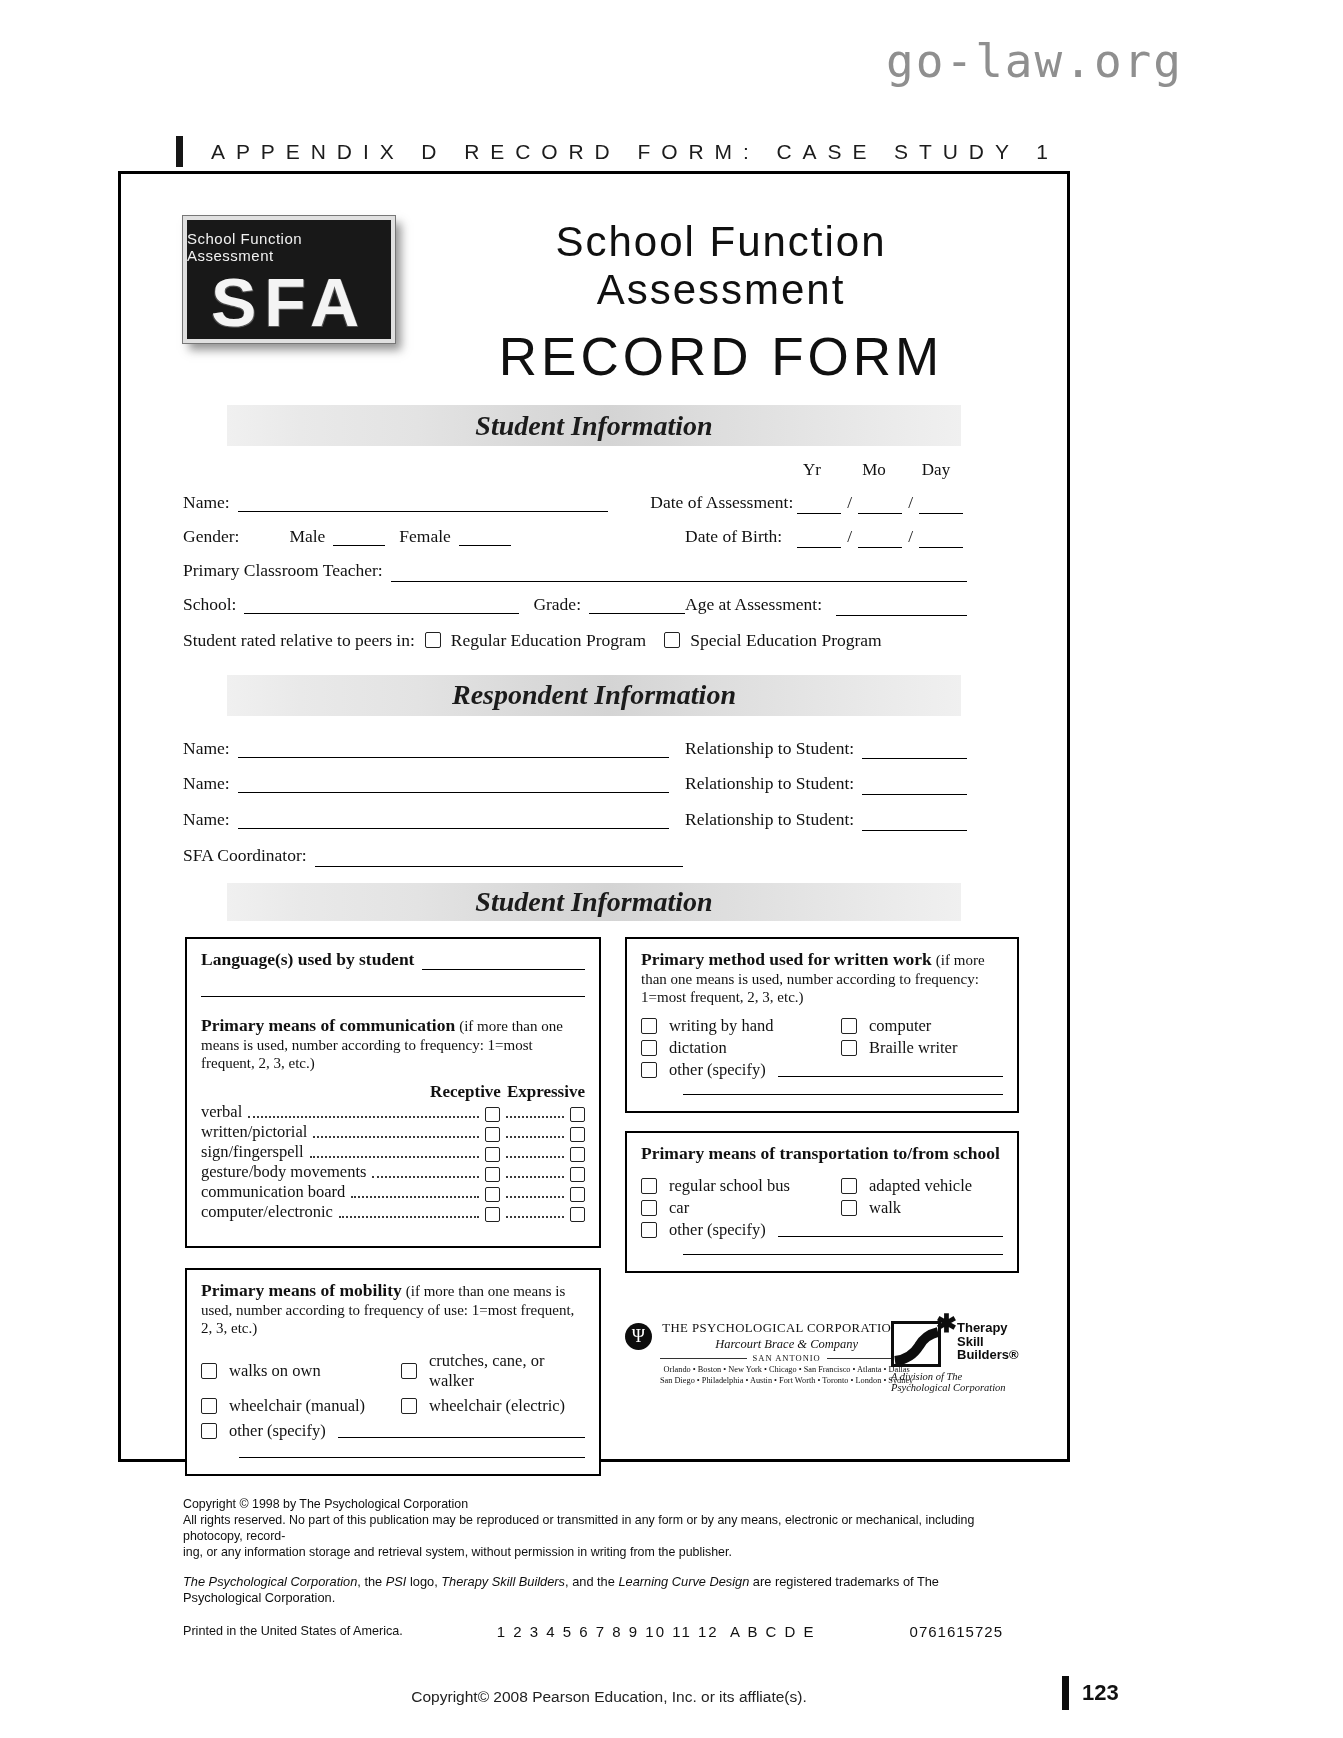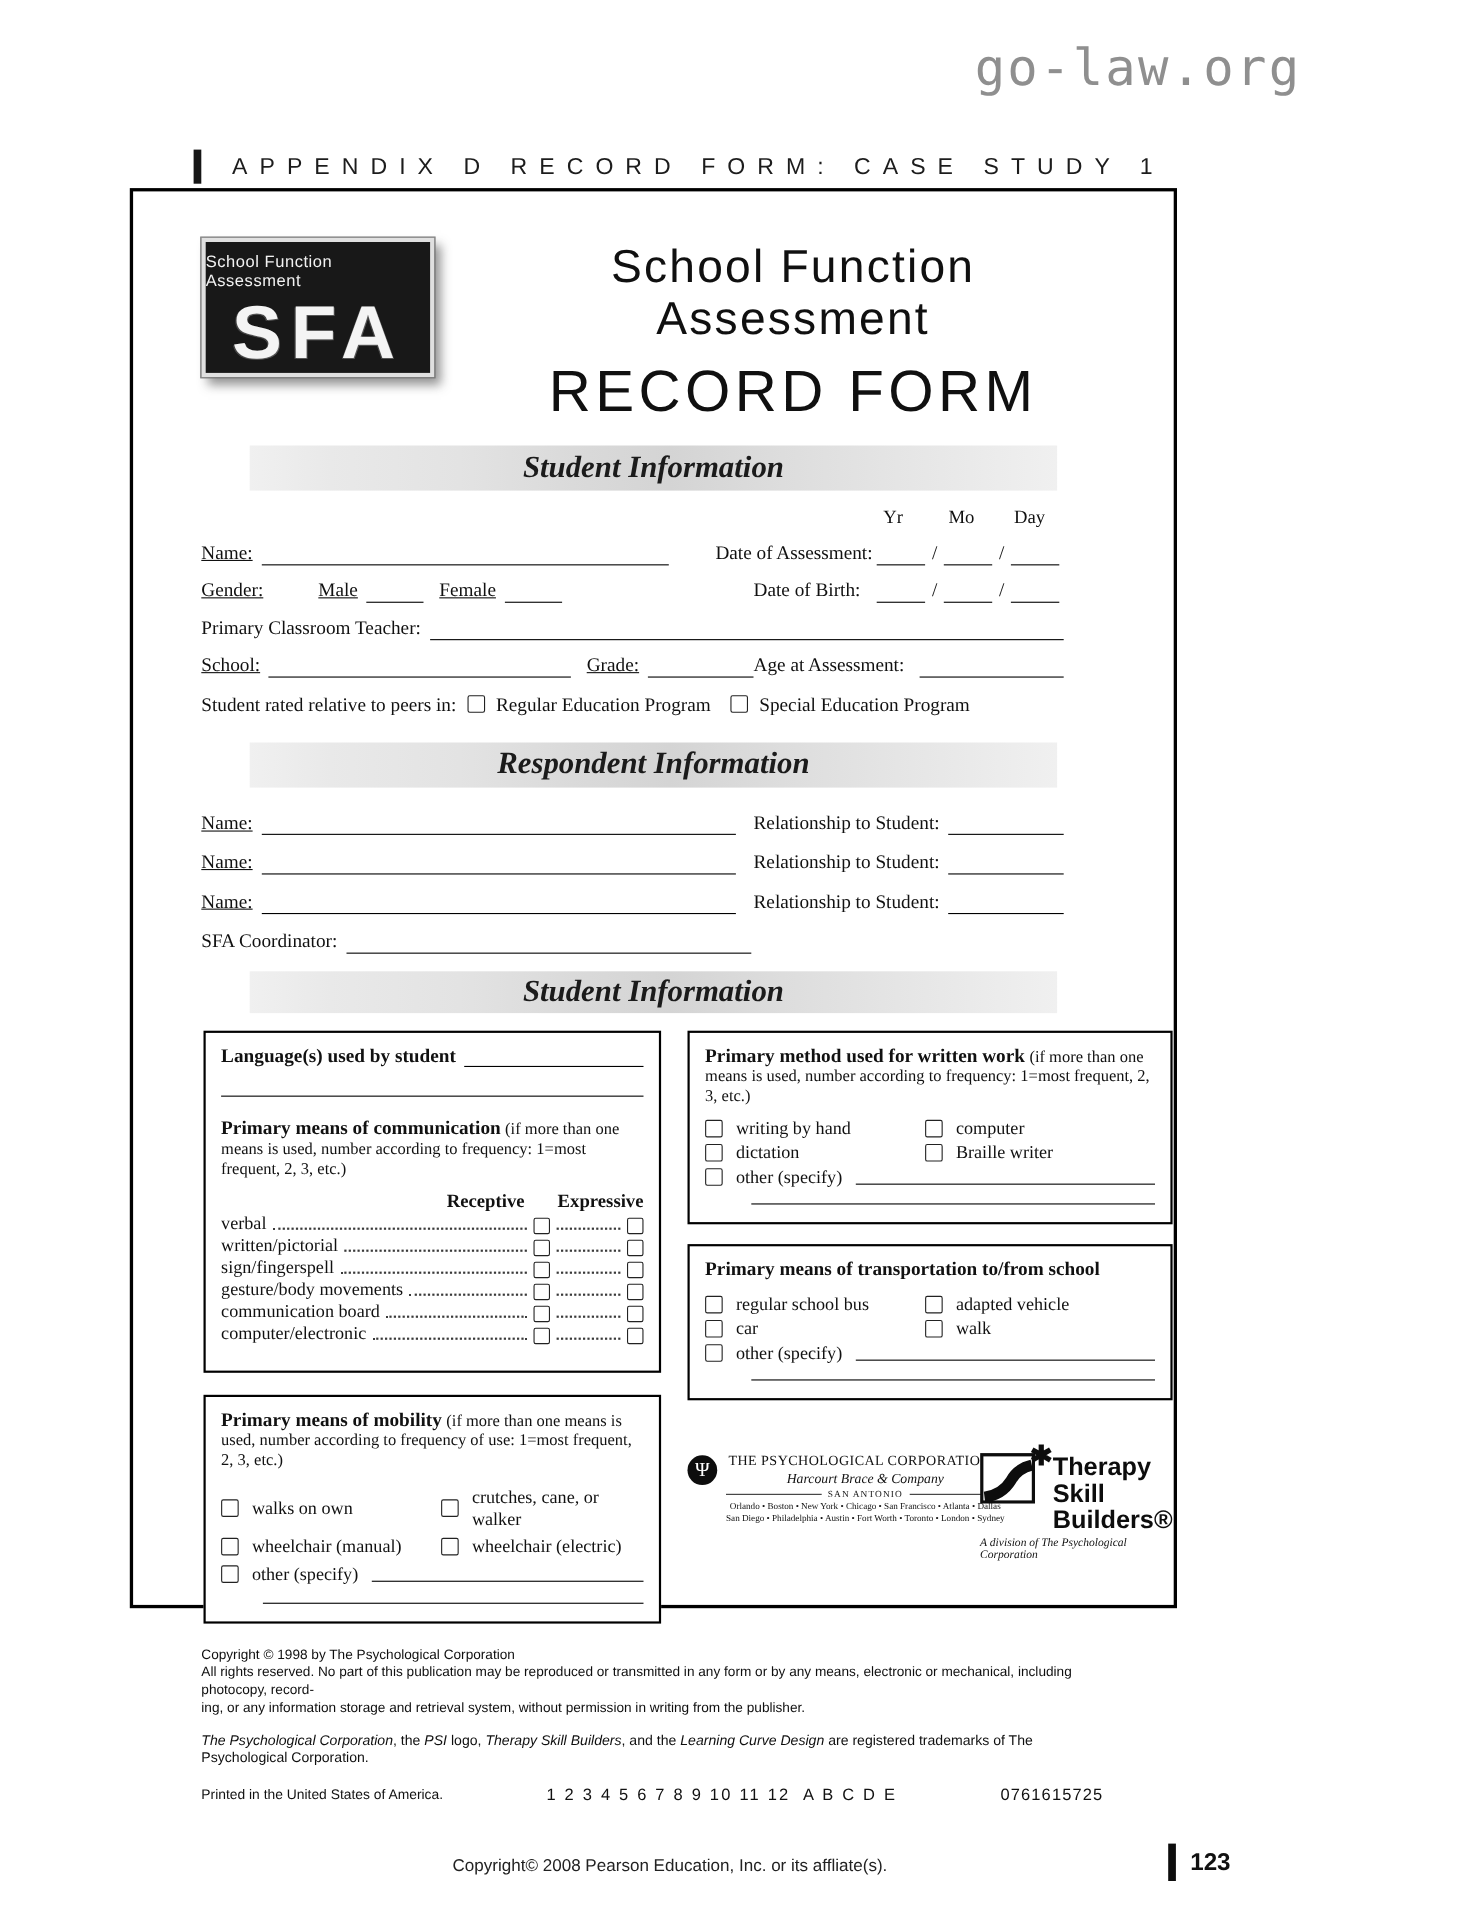--- a/index.html
+++ b/index.html
@@ -43,21 +43,21 @@
   .title-block .t2 { font-size:53px; letter-spacing:4px; margin-top:12px; }
   
   .banner {
     margin:18px auto 0; width:734px; height:41px;
     background:linear-gradient(90deg,#f0f0f0 0%,#e9e9e9 10%,#e3e3e3 26%,#dadada 40%,#d4d4d4 52%,#dddddd 66%,#e6e6e6 82%,#f0f0f0 100%);
     display:flex; align-items:center; justify-content:center;
     font-weight:bold; font-style:italic; font-size:28px; color:#1b1b1b;
   }
   
   .frow { display:flex; align-items:flex-end; margin:12px 64px 0 62px; font-size:17.5px; line-height:1.25; }
-  .frow .lcell { width:502px; display:flex; align-items:flex-end;text-decoration:underline; }
+  .frow .lcell { width:502px; display:flex; align-items:flex-start; }
   .frow .rcell { flex:1; display:flex; align-items:flex-end; margin-right:36px; }
   .uline { border-bottom:1.6px solid #000; height:20px; }
   .fl { flex:1; }
   .lbl { white-space:nowrap; }
   .gap8 { width:8px; flex:none; } .gap14 { width:14px; flex:none; }
   .datecols { display:flex; justify-content:flex-end; margin:14px 100px 0 62px; font-size:17px; }
   .datecols span { width:62px; text-align:center; }
   .dateset { display:flex; align-items:flex-end; }
   .dateset .du { width:44px; border-bottom:1.6px solid #000; height:18px; margin:0 4px; }
   .dateset .sl { padding:0 2px; }
@@ -65,21 +65,21 @@
   .rated { display:flex; align-items:center; gap:10px; margin:14px 64px 0 62px; font-size:17.5px; }
   
   .cols { display:flex; gap:24px; margin:16px 62px 0 64px; align-items:flex-start; }
   .colL { width:416px; flex:none; }
   .colR { flex:1; }
   .infobox { border:2.5px solid #000; padding:10px 14px 14px; background:#fff; }
   .bt { font-weight:bold; font-size:17.5px; }
   .note { font-size:15px; }
   .langline { display:flex; align-items:flex-end; }
   .contline { border-bottom:1.6px solid #000; height:0; }
-  .commhead { display:flex; justify-content:flex-end; gap:30px; font-weight:bold; font-size:17px; margin-top:10px; }
+  .commhead { display:flex; justify-content:flex-end; gap:6px; font-weight:bold; font-size:17px; margin-top:10px; }
   .crow { display:flex; align-items:flex-end; font-size:16.5px; height:20px; }
   .leader { flex:1; border-bottom:2px dotted #3a3a3a; margin:0 6px 4px 6px; }
   .leader2 { width:58px; border-bottom:2px dotted #3a3a3a; margin:0 6px 4px 6px; }
   .crow .cb { width:15px; height:15px; }
   .optgrid { display:grid; grid-template-columns:200px 1fr; row-gap:5px; margin-top:14px; font-size:16.5px; }
   .opt { display:flex; align-items:center; gap:12px; }
   .opt.wide { grid-column:1 / 3; }
   .opt .uline { flex:1; height:14px; }
   
   .logos { display:flex; gap:34px; margin-top:48px; align-items:flex-start; }
@@ -92,21 +92,21 @@
   .psych .nm { font-size:12.8px; letter-spacing:.4px; white-space:nowrap; }
   .psych .sub { font-style:italic; font-size:12.5px; margin-top:1px; }
   .psych .city { display:flex; align-items:center; gap:6px; font-size:8.5px; letter-spacing:1px; margin-top:1px; }
   .psych .city:before,.psych .city:after { content:""; flex:1; border-top:1px solid #333; }
   .psych .cities { font-size:8.3px; margin-top:2px; white-space:nowrap; }
   .tsb { display:flex; flex-direction:column; }
   .tsb .toprow { display:flex; gap:16px; align-items:flex-start; }
   .tsb-mark { position:relative; width:50px; height:46px; flex:none; }
   .tsb-mark svg { display:block; }
   .tsb-mark .ast { position:absolute; top:-12px; right:-16px; font-size:25px; font-weight:bold; color:#0d0d0d; }
-  .tsb .nm { font-family:"Liberation Sans", sans-serif; font-weight:bold; font-size:23px; line-height:1.05; color:#0d0d0d; }
+  .tsb .nm { font-family:"Liberation Sans", sans-serif; font-weight:bold; font-size:13px; line-height:1.05; color:#0d0d0d; }
   .tsb .sub { font-style:italic; font-size:10.5px; margin-top:4px; }
   
   .copyblock { margin:20px 64px 0 62px; font-family:"Liberation Sans", sans-serif; font-size:12.4px; line-height:1.3; color:#0f0f0f; }
   .copyblock .tm { margin-top:13px; font-size:12.8px; }
   .it { font-style:italic; }
   .printedrow { display:flex; justify-content:space-between; align-items:center; margin:16px 64px 0 62px; font-family:"Liberation Sans", sans-serif; }
   .printedrow .p1 { font-size:12.6px; }
   .printedrow .p2 { font-size:15px; letter-spacing:2px; white-space:pre; }
   .printedrow .p3 { font-size:15px; letter-spacing:1px; }
   

